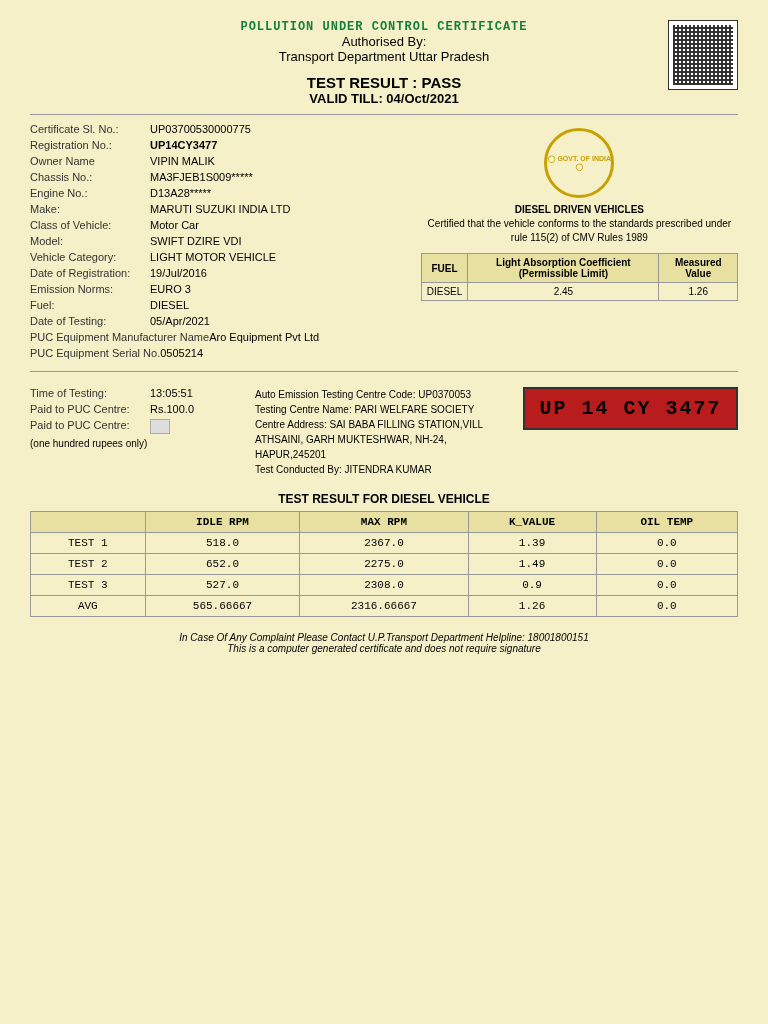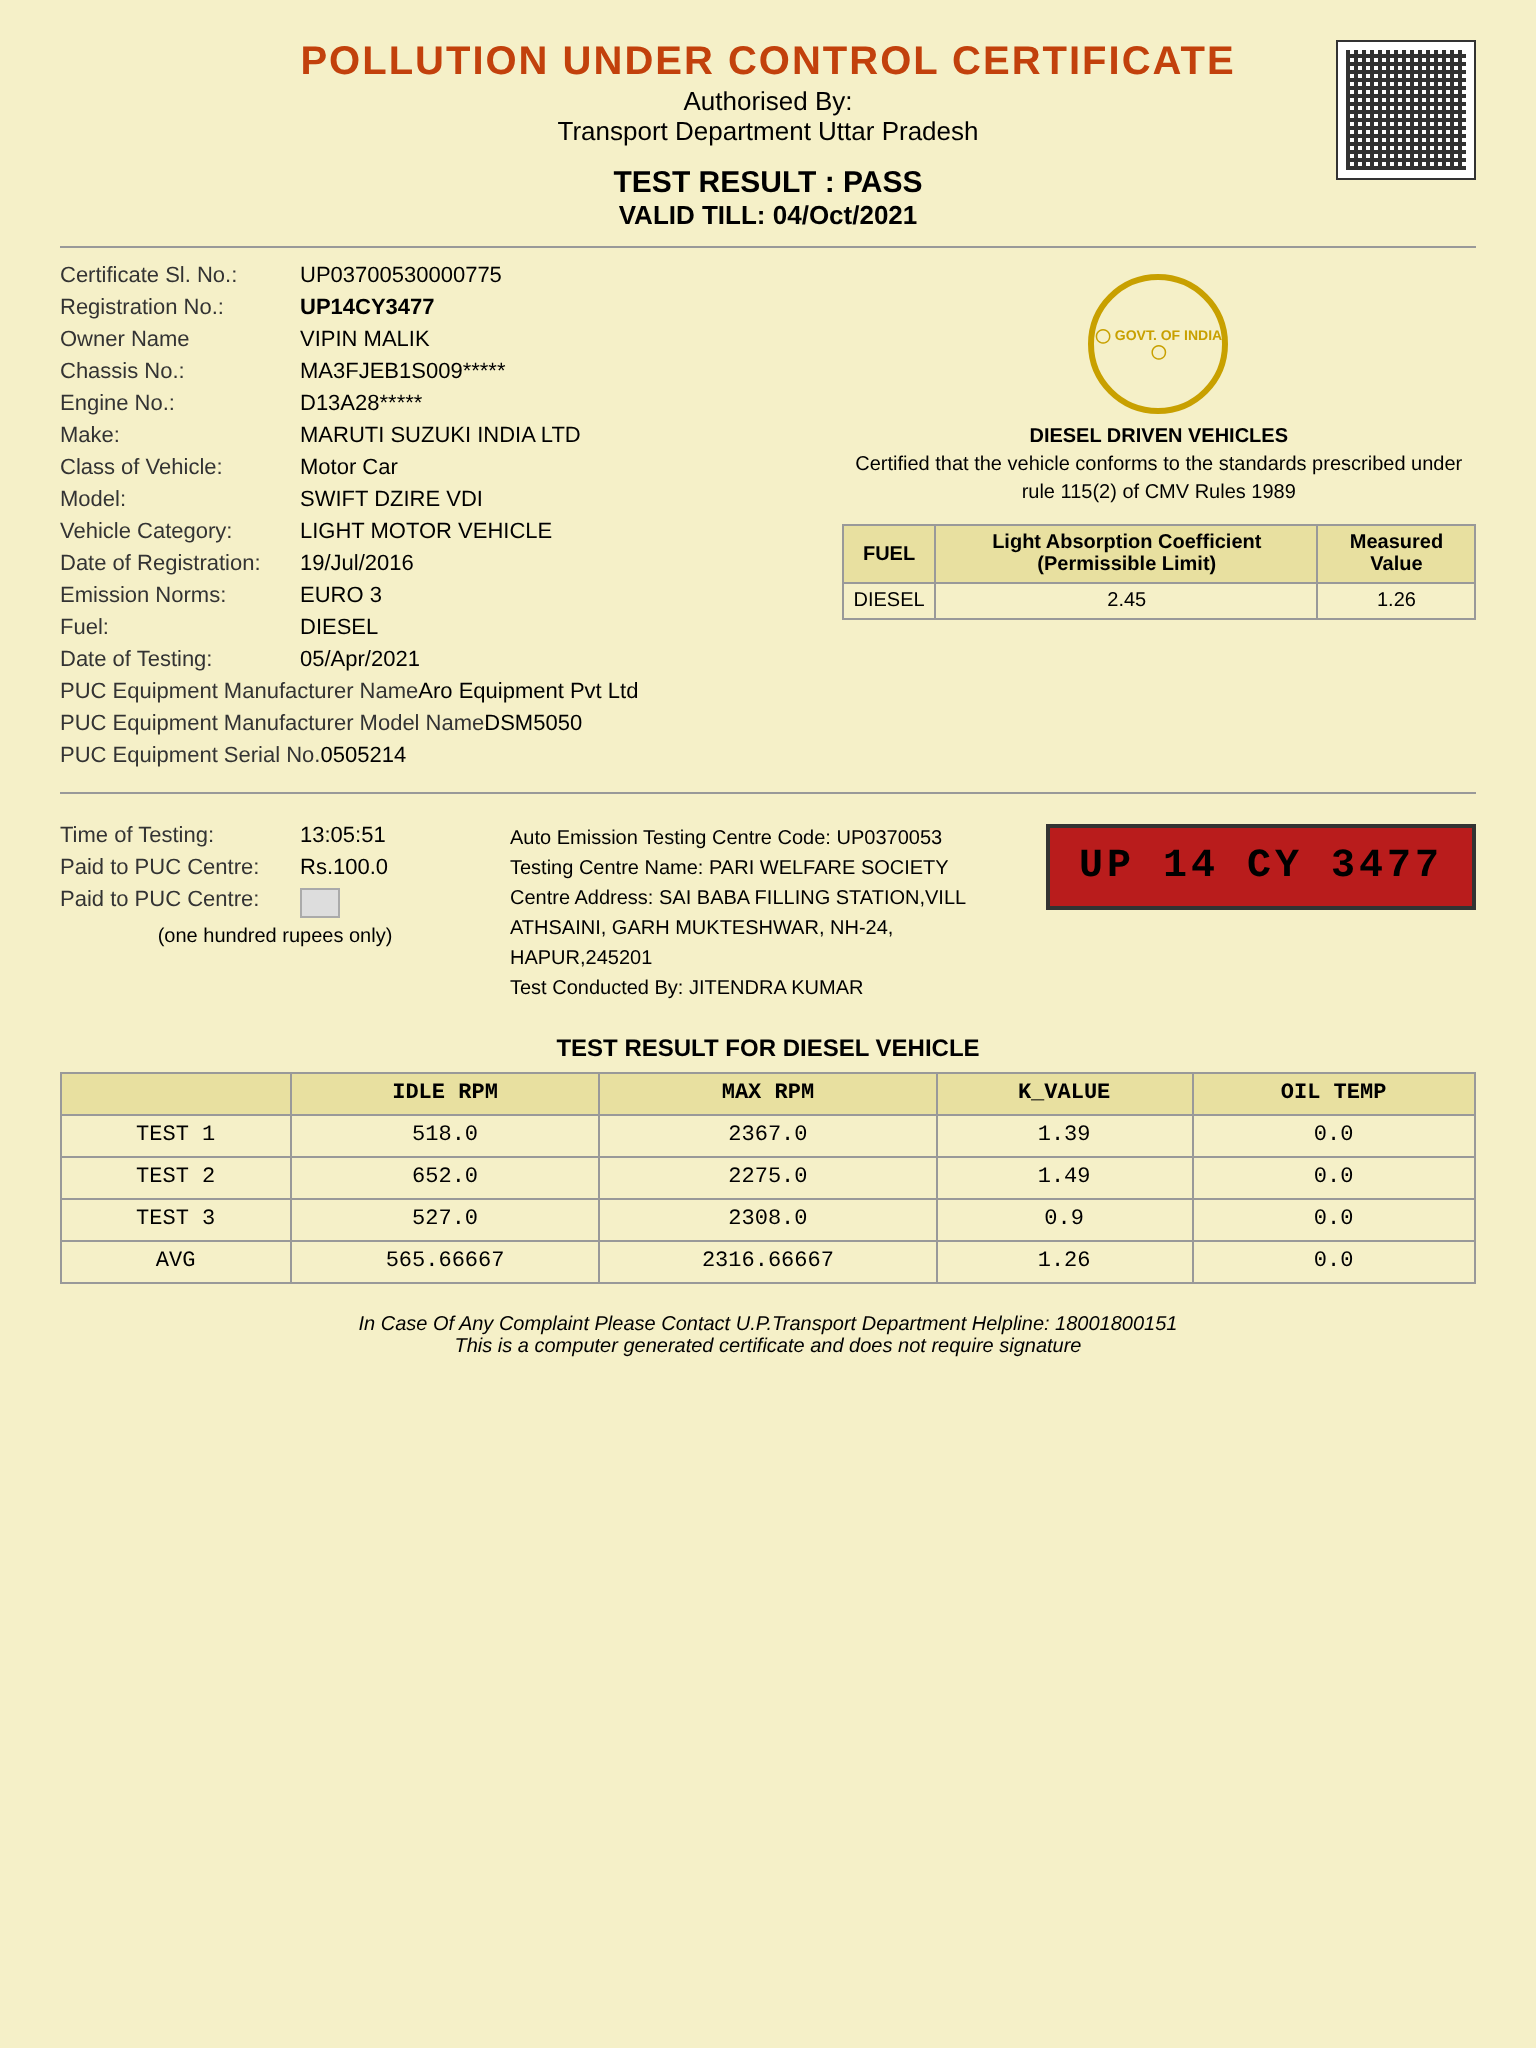--- a/index.html
+++ b/index.html
@@ -17,24 +17,25 @@
       background: #f5f0c8;
       padding: 20px 30px;
       position: relative;
     }
     .header {
       text-align: center;
       margin-bottom: 10px;
       position: relative;
     }
     .header-title {
-      font-size: 20px;
-      font-weight: bold;
-      color: #c2410c;
+      font-size: 12px;
+      font-weight: bold;
+      color: #15803d;
       letter-spacing: 1px;
+      font-family: Liberation Mono, monospace;
     }
     .header-sub {
       font-size: 13px;
       color: #000;
     }
     .qr-code {
       position: absolute;
       top: 0;
       right: 0;
       width: 70px;
@@ -287,24 +288,20 @@
         <span class="field-label">Fuel:</span>
         <span class="field-value">DIESEL</span>
       </div>
       <div class="field-row">
         <span class="field-label">Date of Testing:</span>
         <span class="field-value">05/Apr/2021</span>
       </div>
       <div class="field-row">
         <span class="field-label">PUC Equipment Manufacturer Name</span>
         <span class="field-value">Aro Equipment Pvt Ltd</span>
-      </div>
-      <div class="field-row">
-        <span class="field-label">PUC Equipment Manufacturer Model Name</span>
-        <span class="field-value">DSM5050</span>
       </div>
       <div class="field-row">
         <span class="field-label">PUC Equipment Serial No.</span>
         <span class="field-value">0505214</span>
       </div>
     </div>
 
     <div class="right-section">
       <div class="stamp-area">
         <div class="stamp">
@@ -343,21 +340,21 @@
         <span class="field-value">13:05:51</span>
       </div>
       <div class="field-row">
         <span class="field-label">Paid to PUC Centre:</span>
         <span class="field-value">Rs.100.0</span>
       </div>
       <div class="field-row">
         <span class="field-label">Paid to PUC Centre:</span>
         <span class="small-image-placeholder"></span>
       </div>
-      <div style="font-size:10px; margin-left:0; color:#000;text-align:center;">(one hundred rupees only)</div>
+      <div style="font-size:10px; margin-left:0; color:#000;">(one hundred rupees only)</div>
     </div>
     <div class="bottom-center">
       <div>
         <span>Auto Emission Testing Centre Code:</span>
         <span>UP0370053</span>
       </div>
       <div>
         <span>Testing Centre Name:</span>
         <span>PARI WELFARE SOCIETY</span>
       </div>

